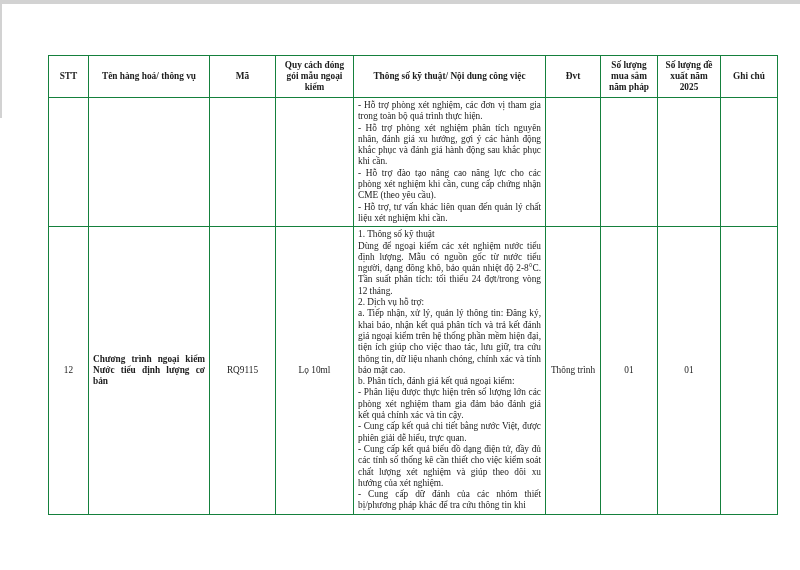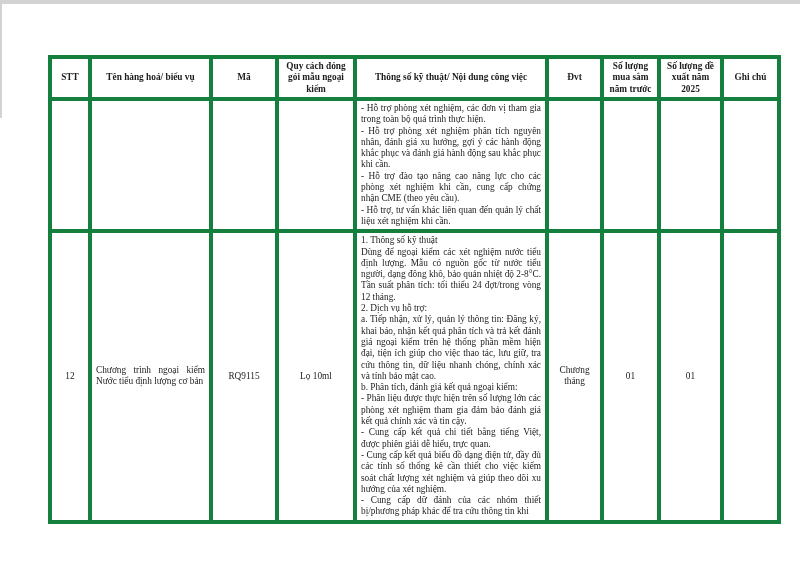--- a/index.html
+++ b/index.html
@@ -7,32 +7,32 @@
     position:relative;width:800px;height:570px;background:#ffffff;overflow:hidden;
     font-family:"Liberation Serif", serif;color:#1c1c1c;
   }
   .edge-top{position:absolute;top:0;left:0;width:800px;height:4px;background:#d2d2d2;}
   .edge-left{position:absolute;top:4px;left:0;width:2px;height:114px;background:#d2d2d2;}
   table.doc{
     position:absolute;left:48px;top:55px;width:730px;
     border-collapse:collapse;table-layout:fixed;
   }
   .doc th,.doc td{
-    border:4px solid #15803d;
+    border:1px solid #15803d;
     font-size:9.3px;line-height:11.3px;
     vertical-align:middle;overflow:hidden;
     padding:1px 3px;
   }
   .doc th{font-weight:bold;text-align:center;padding:2px 2px;}
   tr.hdr{height:42px;}
   tr.rowA{height:115px;}
   tr.rowB{height:273px;}
   td.c{text-align:center;}
   td.spec{vertical-align:top;text-align:justify;padding:2px 4px;}
-  td.name{text-align:justify;padding:2px 4px;}
+  td.name{text-align:justify;padding:2px 4px;font-weight:bold;}
   .doc p{margin:0;}
   
   col.c-stt{width:40px;}  col.c-name{width:121px;} col.c-code{width:66px;}
   col.c-pack{width:78px;} col.c-spec{width:192px;} col.c-unit{width:55px;}
   col.c-qprev{width:57px;} col.c-q2025{width:63px;} col.c-note{width:57px;}
 </style>
 </head>
 <body>
 
 <div class="stage">
@@ -47,26 +47,26 @@
         <col class="c-pack">
       <col class="c-spec">
         <col class="c-unit">
         <col class="c-qprev">
         <col class="c-q2025">
         <col class="c-note">
     </colgroup>
     <thead>
       <tr class="hdr">
         <th>STT</th>
-        <th>Tên hàng hoá/ biểu vụ</th>
+        <th>Tên hàng hoá/ thông vụ</th>
         <th>Mã</th>
         <th>Quy cách đóng gói mẫu ngoại kiểm</th>
         <th>Thông số kỹ thuật/ Nội dung công việc</th>
         <th>Đvt</th>
-        <th>Số lượng mua sắm năm trước</th>
+        <th>Số lượng mua sắm năm pháp</th>
         <th>Số lượng đề xuất năm 2025</th>
         <th>Ghi chú</th>
       </tr>
     </thead>
     <tbody>
       <tr class="rowA">
         <td class="c"></td>
         <td class="name"></td>
         <td class="c"></td>
         <td class="c"></td>
@@ -86,24 +86,24 @@
         <td class="name">Chương trình ngoại kiểm Nước tiểu định lượng cơ bản</td>
         <td class="c">RQ9115</td>
         <td class="c">Lọ 10ml</td>
         <td class="spec">
           <p>1. Thông số kỹ thuật</p>
           <p>Dùng để ngoại kiểm các xét nghiệm nước tiểu định lượng. Mẫu có nguồn gốc từ nước tiểu người, dạng đông khô, bảo quản nhiệt độ 2-8°C. Tần suất phân tích: tối thiểu 24 đợt/trong vòng 12 tháng.</p>
           <p>2. Dịch vụ hỗ trợ:</p>
           <p>a. Tiếp nhận, xử lý, quản lý thông tin: Đăng ký, khai báo, nhận kết quả phân tích và trả kết đánh giá ngoại kiểm trên hệ thống phần mềm hiện đại, tiện ích giúp cho việc thao tác, lưu giữ, tra cứu thông tin, dữ liệu nhanh chóng, chính xác và tính bảo mật cao.</p>
           <p>b. Phân tích, đánh giá kết quả ngoại kiểm:</p>
           <p>- Phân liệu được thực hiện trên số lượng lớn các phòng xét nghiệm tham gia đảm bảo đánh giá kết quả chính xác và tin cậy.</p>
-          <p>- Cung cấp kết quả chi tiết bằng tiếng Việt, được phiên giải dễ hiểu, trực quan.</p>
+          <p>- Cung cấp kết quả chi tiết bằng nước Việt, được phiên giải dễ hiểu, trực quan.</p>
           <p>- Cung cấp kết quả biểu đồ dạng điện tử, đầy đủ các tính số thống kê cần thiết cho việc kiểm soát chất lượng xét nghiệm và giúp theo dõi xu hướng của xét nghiệm.</p>
           <p>- Cung cấp dữ đánh của các nhóm thiết bị/phương pháp khác để tra cứu thông tin khi</p>
         </td>
-        <td class="c">Chương tháng</td>
+        <td class="c">Thông trình</td>
         <td class="c">01</td>
         <td class="c">01</td>
         <td class="c"></td>
       </tr>
     </tbody>
   </table>
 </div>
 
 </body></html>

